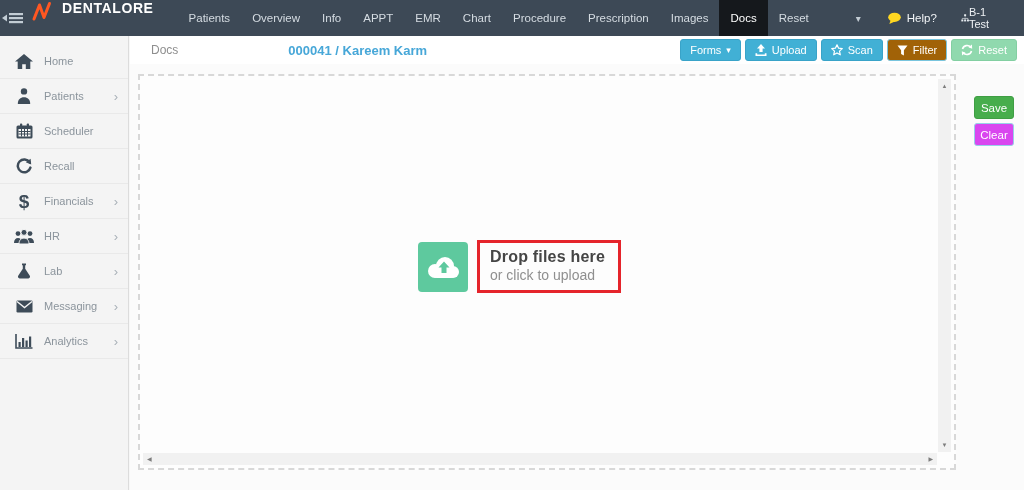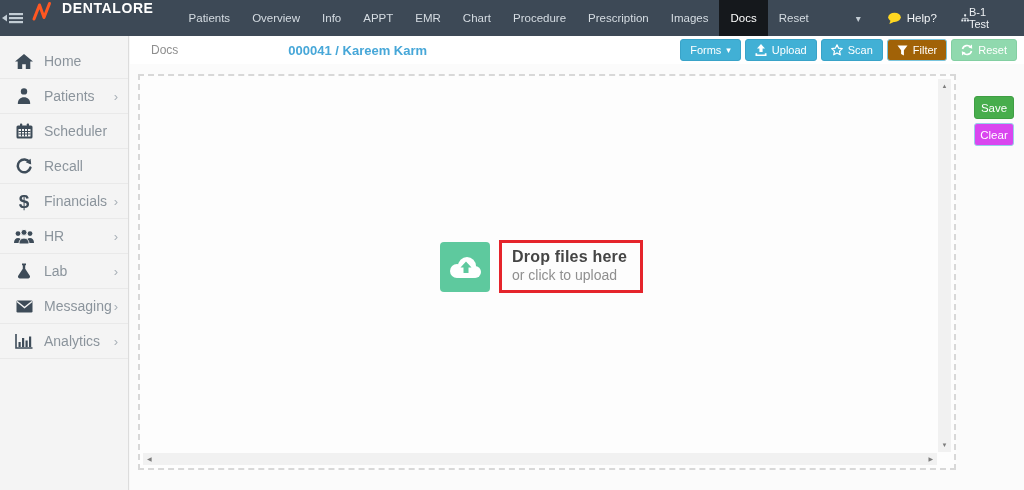--- a/index.html
+++ b/index.html
@@ -17,21 +17,21 @@
   .tb-caret-item { display:flex; align-items:center; padding:0 14px; margin-left:22px; font-size:10px; color:#c3ccd3; cursor:pointer; }
   .tb-right { margin-left:auto; display:flex; align-items:center; }
   .tb-help { display:flex; align-items:center; gap:5px; padding:0 12px; font-size:11.5px; color:#f2f5f7; cursor:pointer; }
   .tb-practice { display:flex; align-items:center; padding:0 12px; margin-right:18px; font-size:11px; color:#eef1f4; cursor:pointer; }
 
   
   .sidebar { position:absolute; left:0; top:36px; bottom:0; width:129px; background:#f4f4f4; border-right:1px solid #dcdcdc; padding-top:8px; }
   .sb-item { height:35px; display:flex; align-items:center; padding:0 10px 0 13px; border-bottom:1px solid #e9e9e9; cursor:pointer; background:#f4f4f4; }
   .sb-icon { width:22px; display:flex; justify-content:center; align-items:center; margin-right:9px; color:#3e4c59; flex:0 0 22px; }
   .sb-dollar { font-size:19px; font-weight:600; color:#3e4c59; line-height:1; }
-  .sb-label { font-size:14px; color:#8b949c; }
+  .sb-label { font-size:11px; color:#8b949c; }
   .sb-chevron { margin-left:auto; color:#a9b1b8; font-size:13px; line-height:1; }
 
   
   .content-header { position:absolute; left:130px; top:36px; right:0; height:28px; background:#fff; display:flex; align-items:center; }
   .page-title { margin-left:21px; font-size:12px; color:#8e8e8e; }
   .patient-link { margin-left:110px; font-size:13px; font-weight:600; color:#47a7d8; cursor:pointer; text-decoration:none; }
   .toolbar { margin-left:auto; margin-right:7px; display:flex; gap:4px; }
   .btn { height:22px; display:inline-flex; align-items:center; gap:5px; padding:0 9px; border-radius:3px; font-size:11px; color:#fff; border:1px solid transparent; cursor:pointer; white-space:nowrap; }
   .btn .bcaret { font-size:9px; }
   .btn-blue { background:#41b0d5; border-color:#39a3c8; }
@@ -43,21 +43,21 @@
   .dropzone { position:absolute; left:8px; top:10px; width:818px; height:396px; border:2px dashed #d8d8d8; background:#fdfdfd; cursor:pointer; }
 
   .vscroll { position:absolute; top:3px; right:3px; bottom:16px; width:13px; background:#f1f1f1; }
   .hscroll { position:absolute; left:3px; bottom:3px; right:17px; height:12px; background:#f1f1f1; }
   .scroll-arrow { position:absolute; color:#7d7d7d; font-size:6px; line-height:6px; }
   .vscroll .up   { top:4px; left:0; right:0; text-align:center; }
   .vscroll .down { bottom:4px; left:0; right:0; text-align:center; }
   .hscroll .left  { left:4px; top:3px; }
   .hscroll .right { right:4px; top:3px; }
 
-  .drop-group { position:absolute; left:300px; top:166px; display:flex; align-items:flex-start; }
+  .drop-group { position:absolute; left:278px; top:166px; display:flex; align-items:flex-start; }
   .upload-tile { width:50px; height:50px; background:#5ec99e; border-radius:4px; display:flex; align-items:center; justify-content:center; cursor:pointer; }
   .redbox { margin-left:9px; margin-top:-2px; border:3px solid #e5242b; padding:5px 13px 7px 10px; }
   .drop-title { font-size:16px; font-weight:bold; color:#454545; letter-spacing:.2px; }
   .drop-sub { font-size:14px; color:#8f8f8f; margin-top:1px; }
 
   .side-btn { position:absolute; right:10px; width:40px; height:23px; display:flex; align-items:center; justify-content:center; font-size:11.5px; color:#fff; border-radius:3px; cursor:pointer; }
   .save-btn { top:32px; background:#47ad4c; border:1px solid #3f9e44; }
   .clear-btn { top:59px; background:#d946ef; border:1px solid #97d1e8; }
 
   svg { display:block; }

